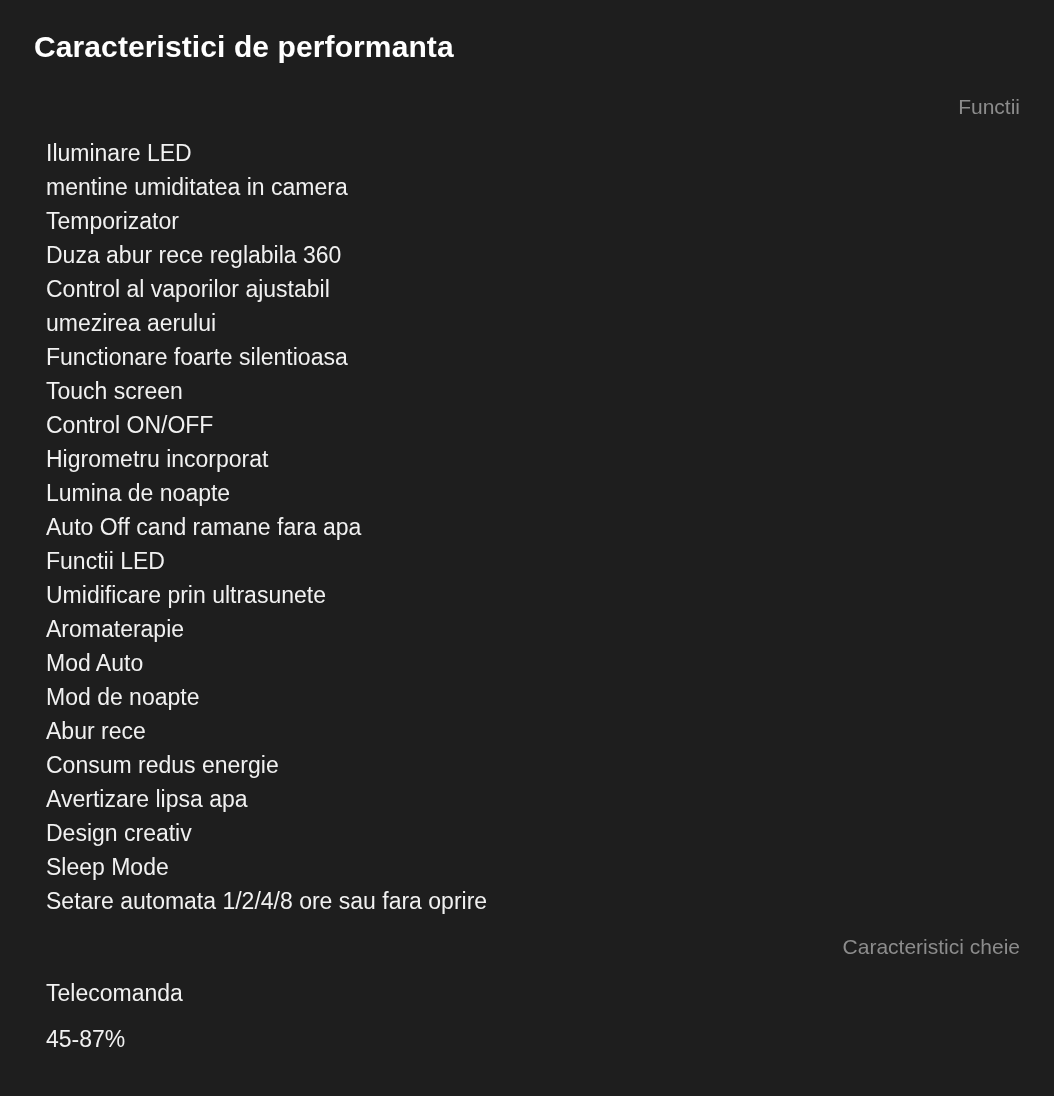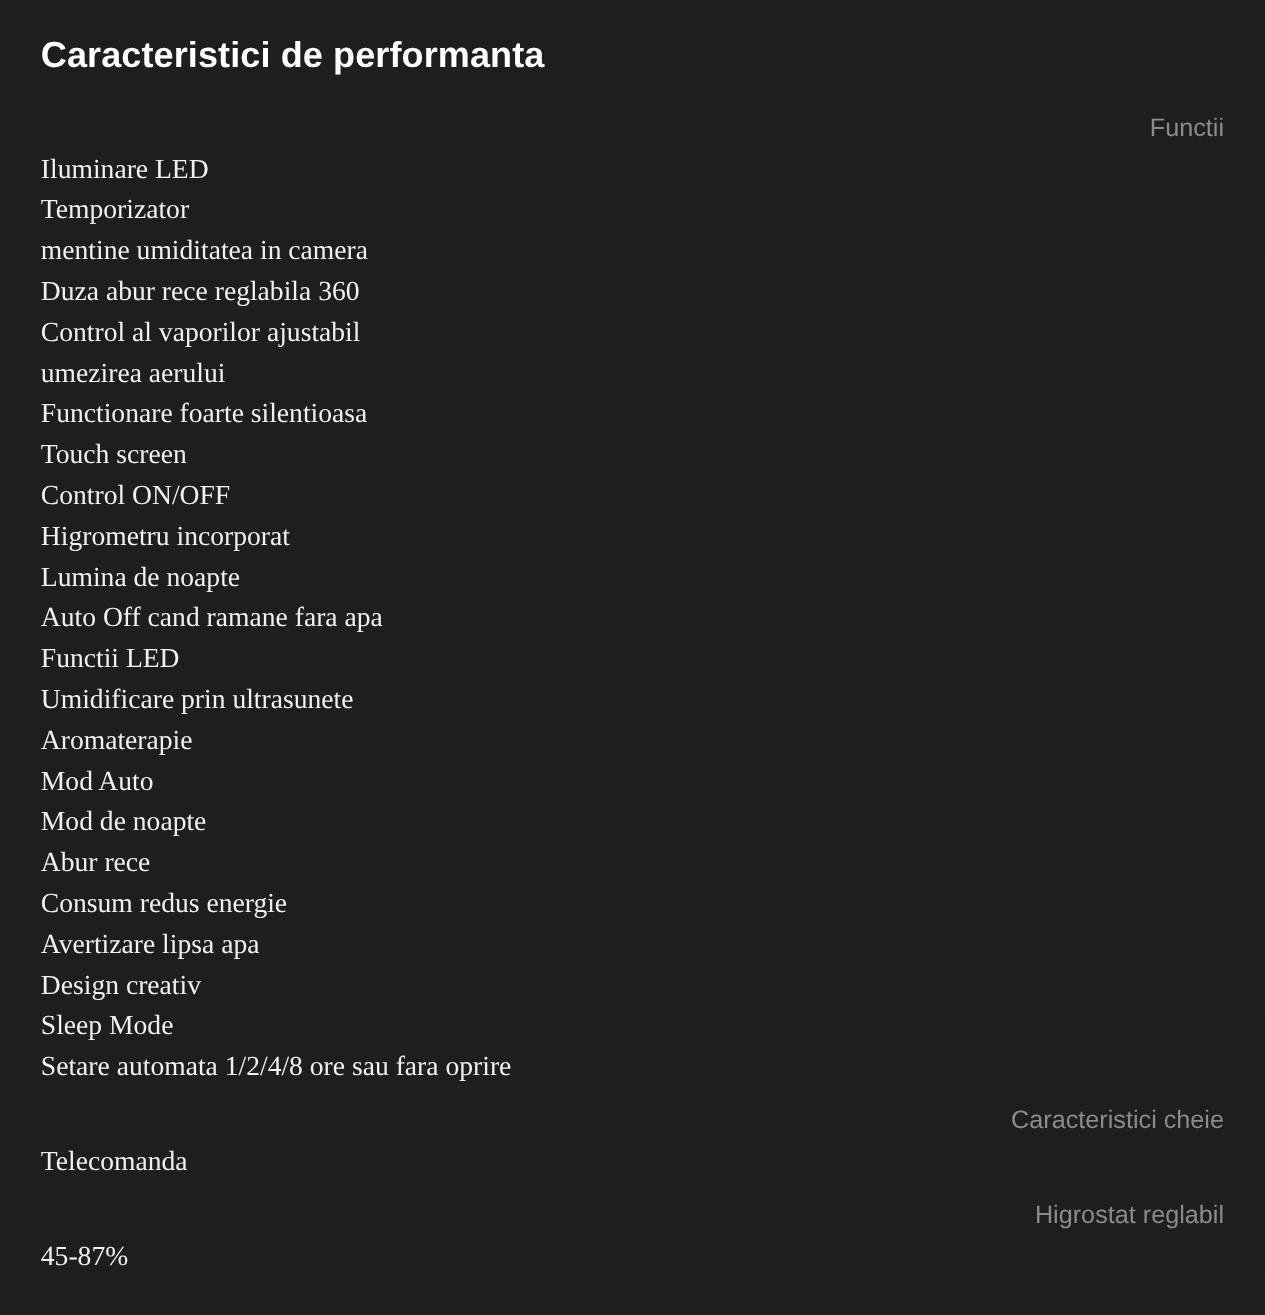--- a/index.html
+++ b/index.html
@@ -51,39 +51,38 @@
     white-space: nowrap;
   }
   .group-gap-first {
     margin-top: 24px;
   }
   .group-gap {
     margin-top: 11px;
   }
   .spec-list {
     list-style: none;
-    margin: 0;
+    margin: 12px;
     padding: 0;
-    font-family: Liberation Serif, serif;
   }
 </style>
 </head>
 <body>
 
 <div class="page">
 
   <h1 class="page-title">Caracteristici de performanta</h1>
 
   <div id="sections-root">
       <div class="spec-section group-gap-first">
         <div class="section-label">Functii</div>
         <ul class="spec-list">
           <li class="spec-value">Iluminare LED</li>
+          <li class="spec-value">mentine umiditatea in camera</li>
           <li class="spec-value">Temporizator</li>
-          <li class="spec-value">mentine umiditatea in camera</li>
           <li class="spec-value">Duza abur rece reglabila 360</li>
           <li class="spec-value">Control al vaporilor ajustabil</li>
           <li class="spec-value">umezirea aerului</li>
           <li class="spec-value">Functionare foarte silentioasa</li>
           <li class="spec-value">Touch screen</li>
           <li class="spec-value">Control ON/OFF</li>
           <li class="spec-value">Higrometru incorporat</li>
           <li class="spec-value">Lumina de noapte</li>
           <li class="spec-value">Auto Off cand ramane fara apa</li>
           <li class="spec-value">Functii LED</li>
@@ -99,20 +98,19 @@
           <li class="spec-value">Setare automata 1/2/4/8 ore sau fara oprire</li>
         </ul>
       </div>
       <div class="spec-section group-gap">
         <div class="section-label">Caracteristici cheie</div>
         <ul class="spec-list">
           <li class="spec-value">Telecomanda</li>
         </ul>
       </div>
       <div class="spec-section group-gap">
-        <div class="section-label">Higrostat reglabil</div>
         <ul class="spec-list">
           <li class="spec-value">45-87%</li>
         </ul>
       </div>
     </div>
 
 </div>
 
 </body></html>

